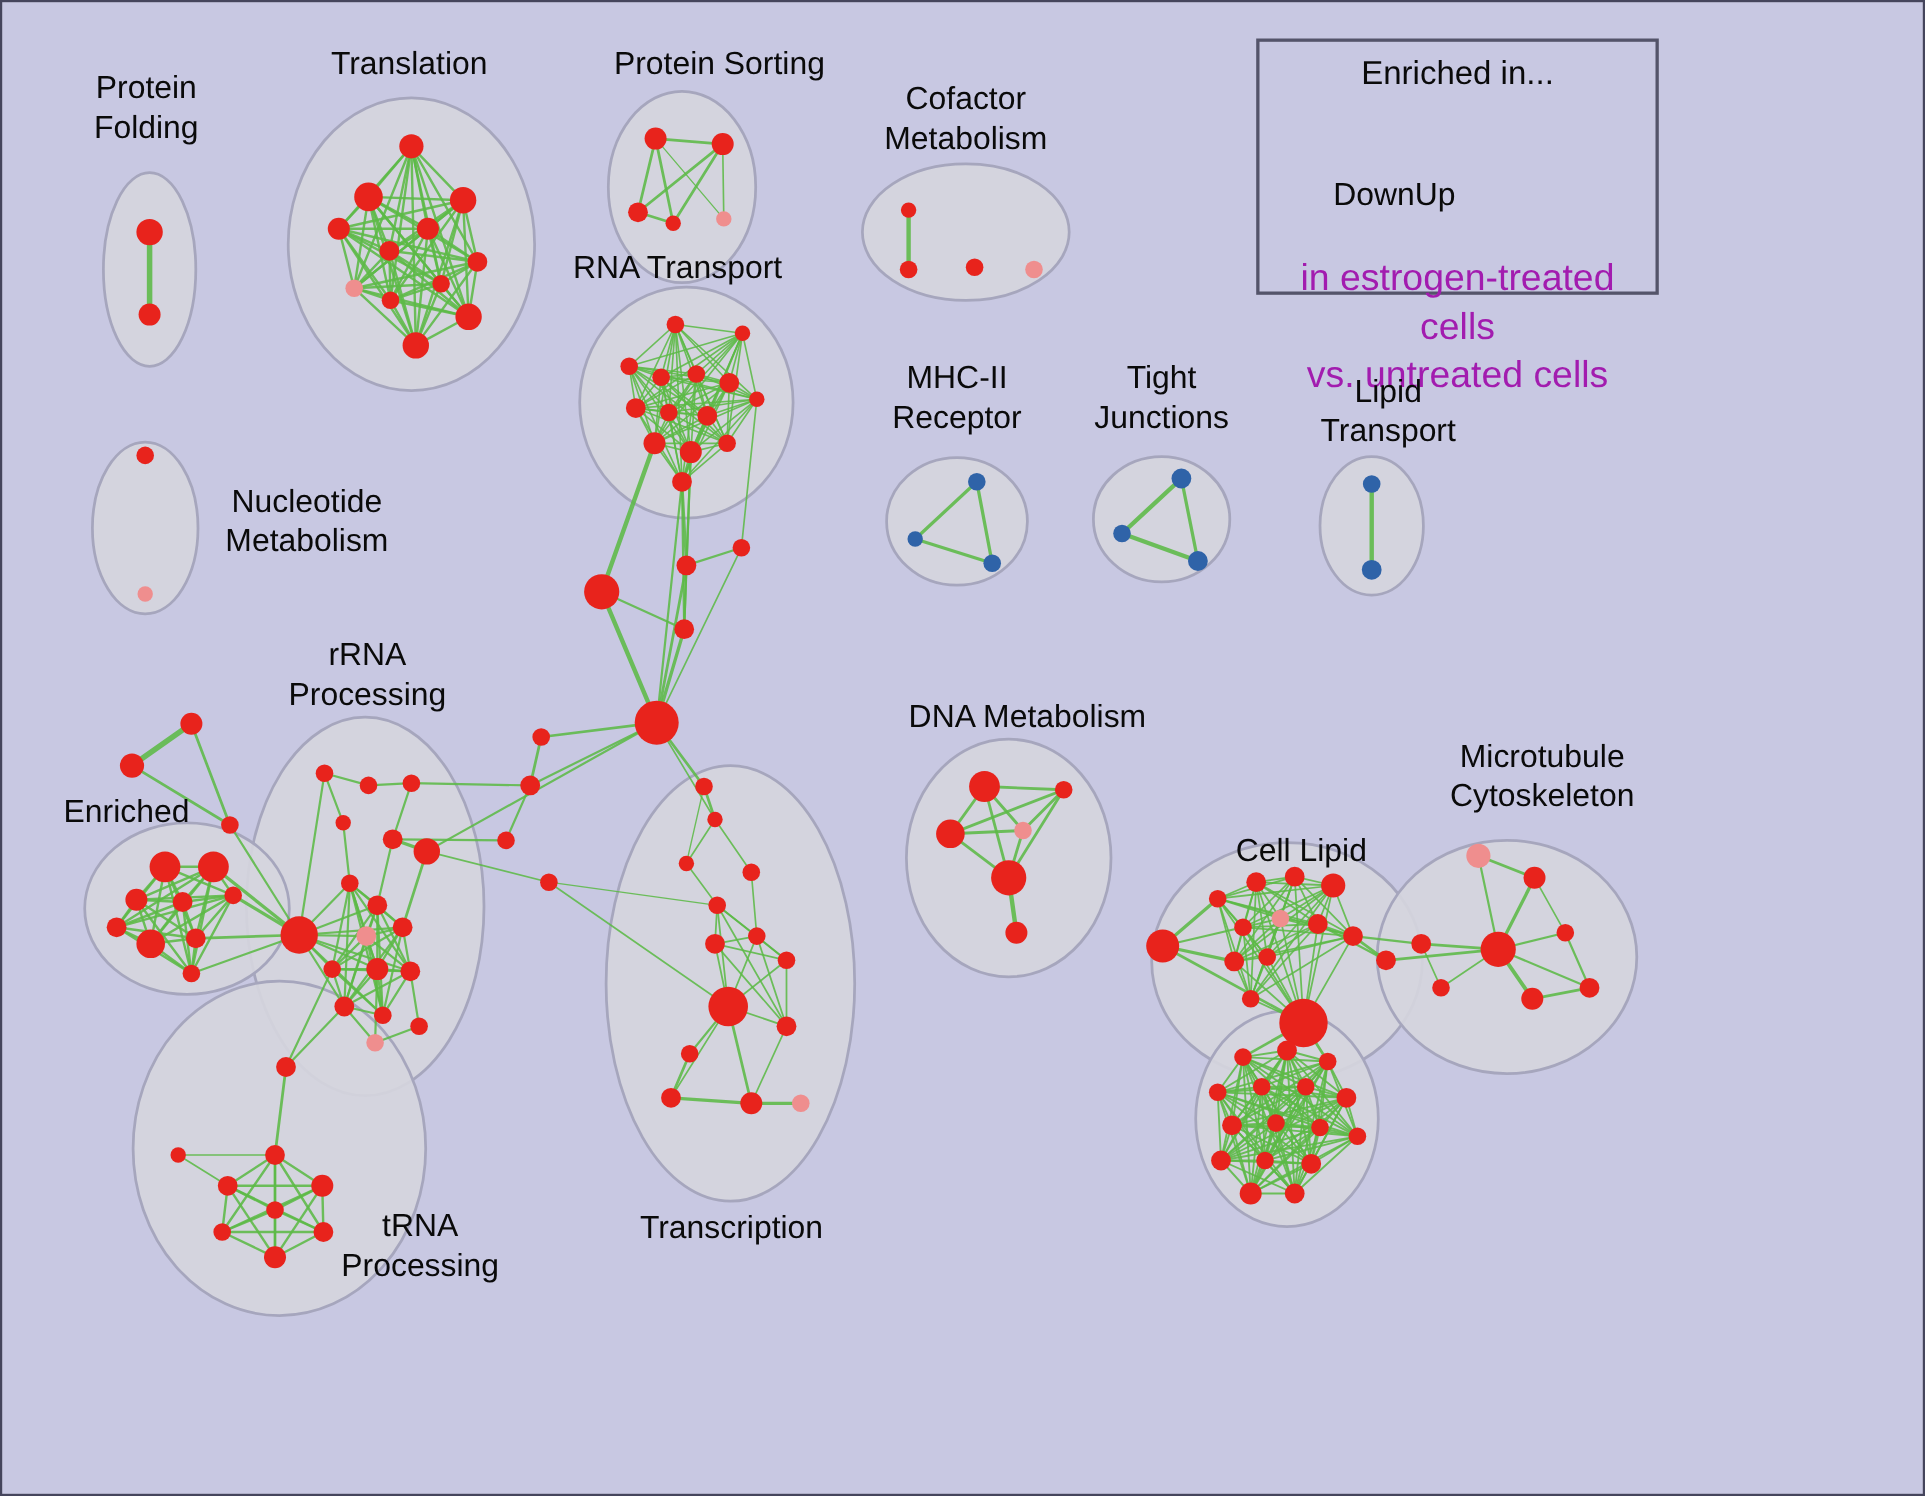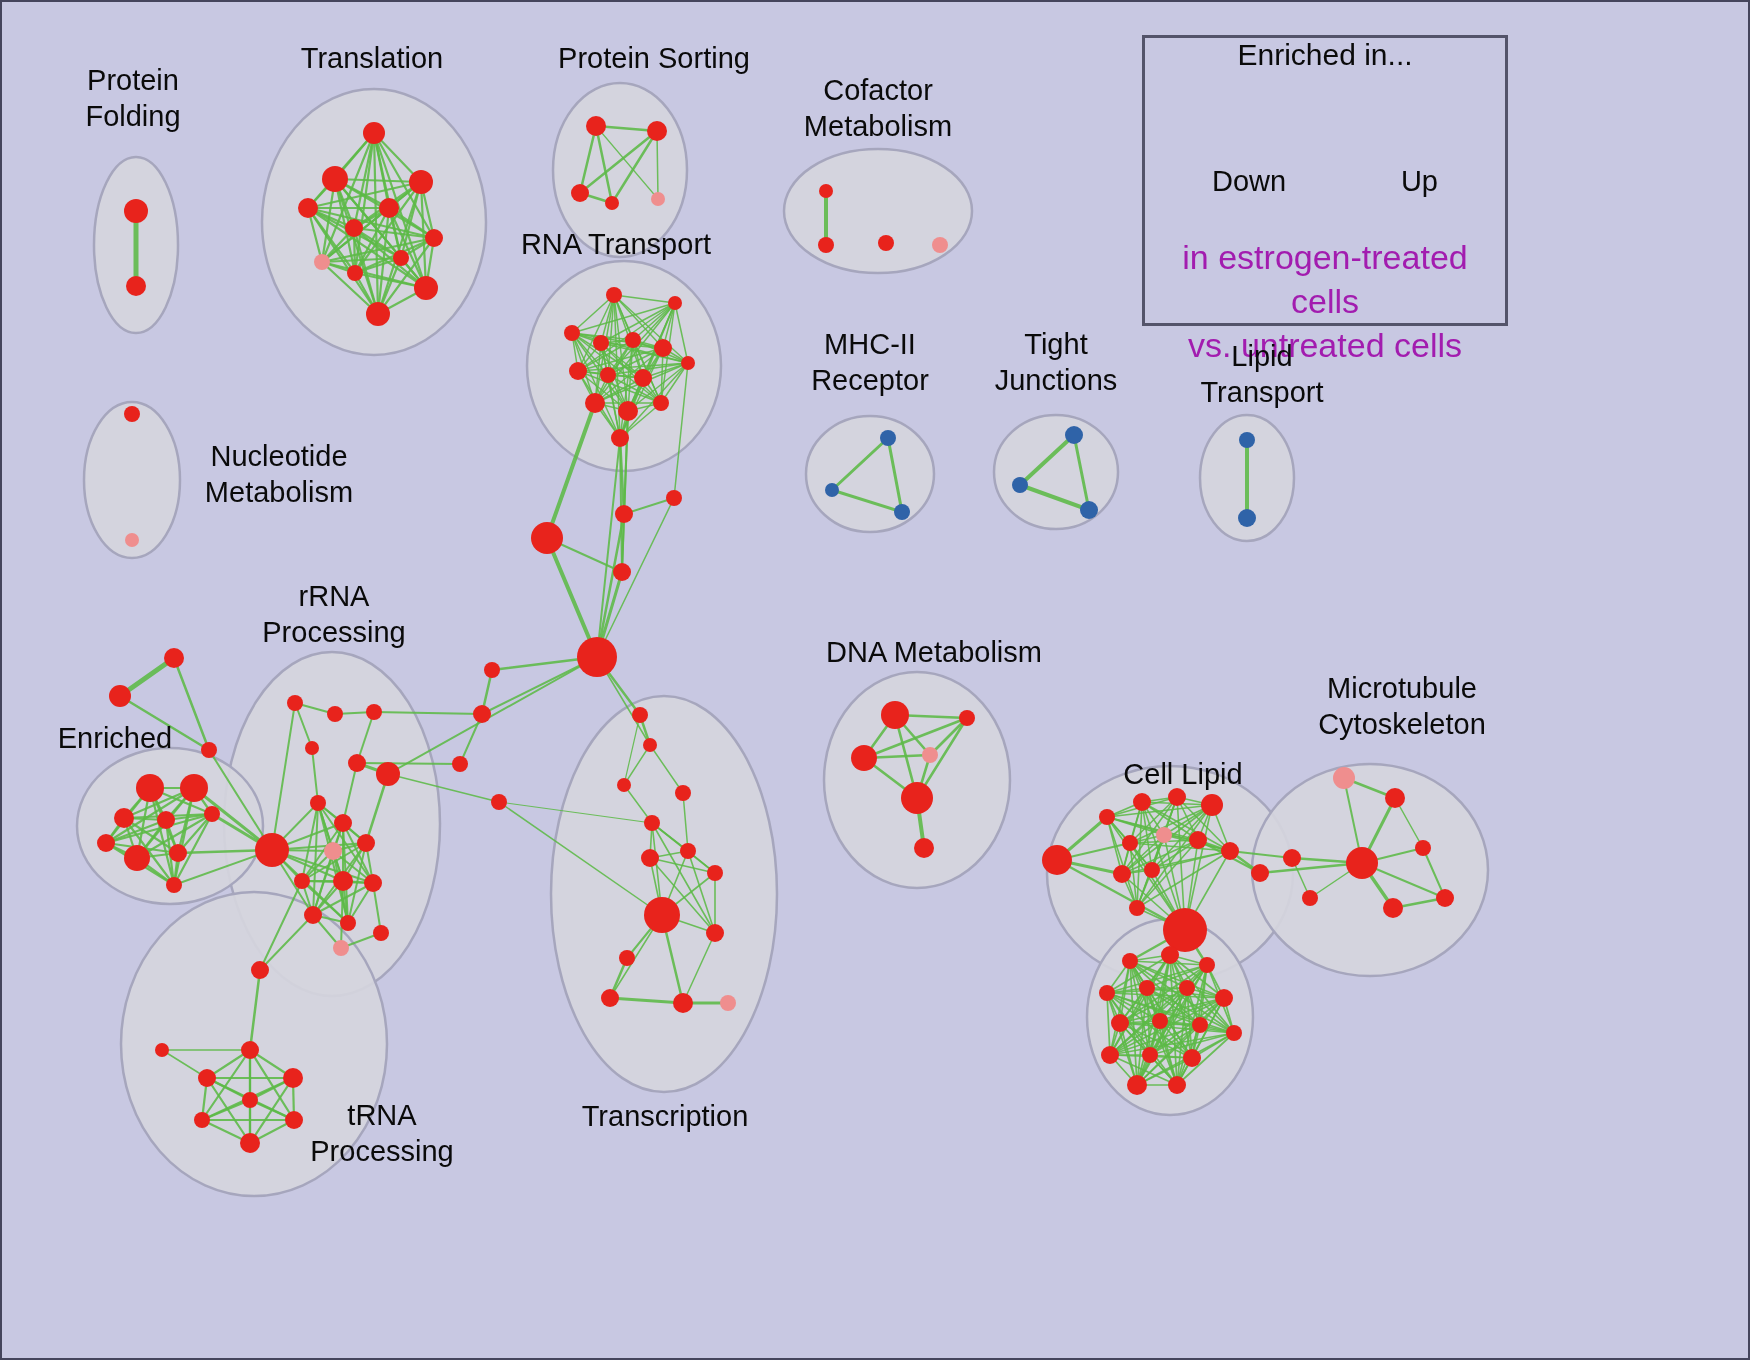--- a/index.html
+++ b/index.html
@@ -7,29 +7,29 @@
     position:relative;width:1750px;height:1360px;
     background:#c8c8e2;border:2px solid #45455c;box-sizing:border-box;
     overflow:hidden;font-family:"Liberation Sans",sans-serif;
   }
   #net-svg{position:absolute;left:0;top:0;}
   .cluster-label{
     position:absolute;transform:translateX(-50%);text-align:center;
     font-size:29px;line-height:1.25;color:#0a0a0a;white-space:pre-line;
   }
   .legend{
-    position:absolute;left:1140px;top:33px;width:366px;height:291px;
+    position:absolute;left:1140px;top:33px;width:366px;height:233px;
     border:3px solid #54546a;box-sizing:border-box;
-    display:flex;flex-direction:column;align-items:center;
+    display:flex;flex-direction:column;align-items:center;padding-top:12px;
     background:rgba(200,200,226,0.35);
     gap:32px;
   }
   .legend-title{font-size:30px;color:#0a0a0a;}
   .legend-bar{width:200px;height:46px;margin-top:9px;}
-  .legend-ends{width:226px;display:flex;justify-content:space-between;font-size:29px;margin-top:20px;color:#0a0a0a;}
+  .legend-ends{width:226px;display:flex;font-size:29px;margin-top:4px;color:#0a0a0a;}
   .legend-sub{font-size:34px;text-align:center;white-space:pre-line;margin-top:5px;line-height:1.3;color:#a21caf;}
 </style>
 </head>
 <body>
 
 <div id="figure">
   <svg id="net-svg" width="1750" height="1360" viewBox="0 0 1750 1360">
       <g>
         <ellipse cx="134" cy="243" rx="42" ry="88" fill="#d5d5dd" fill-opacity="0.92" stroke="#a6a6bd" stroke-width="2.5"></ellipse>
         <ellipse cx="372" cy="220" rx="112" ry="133" fill="#d5d5dd" fill-opacity="0.92" stroke="#a6a6bd" stroke-width="2.5"></ellipse>

